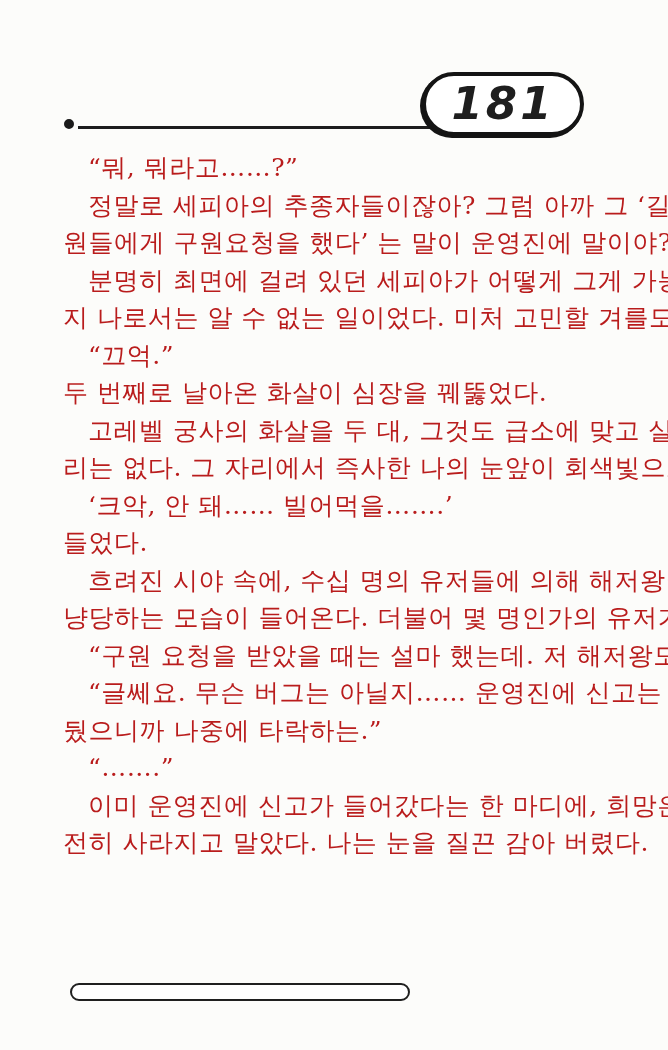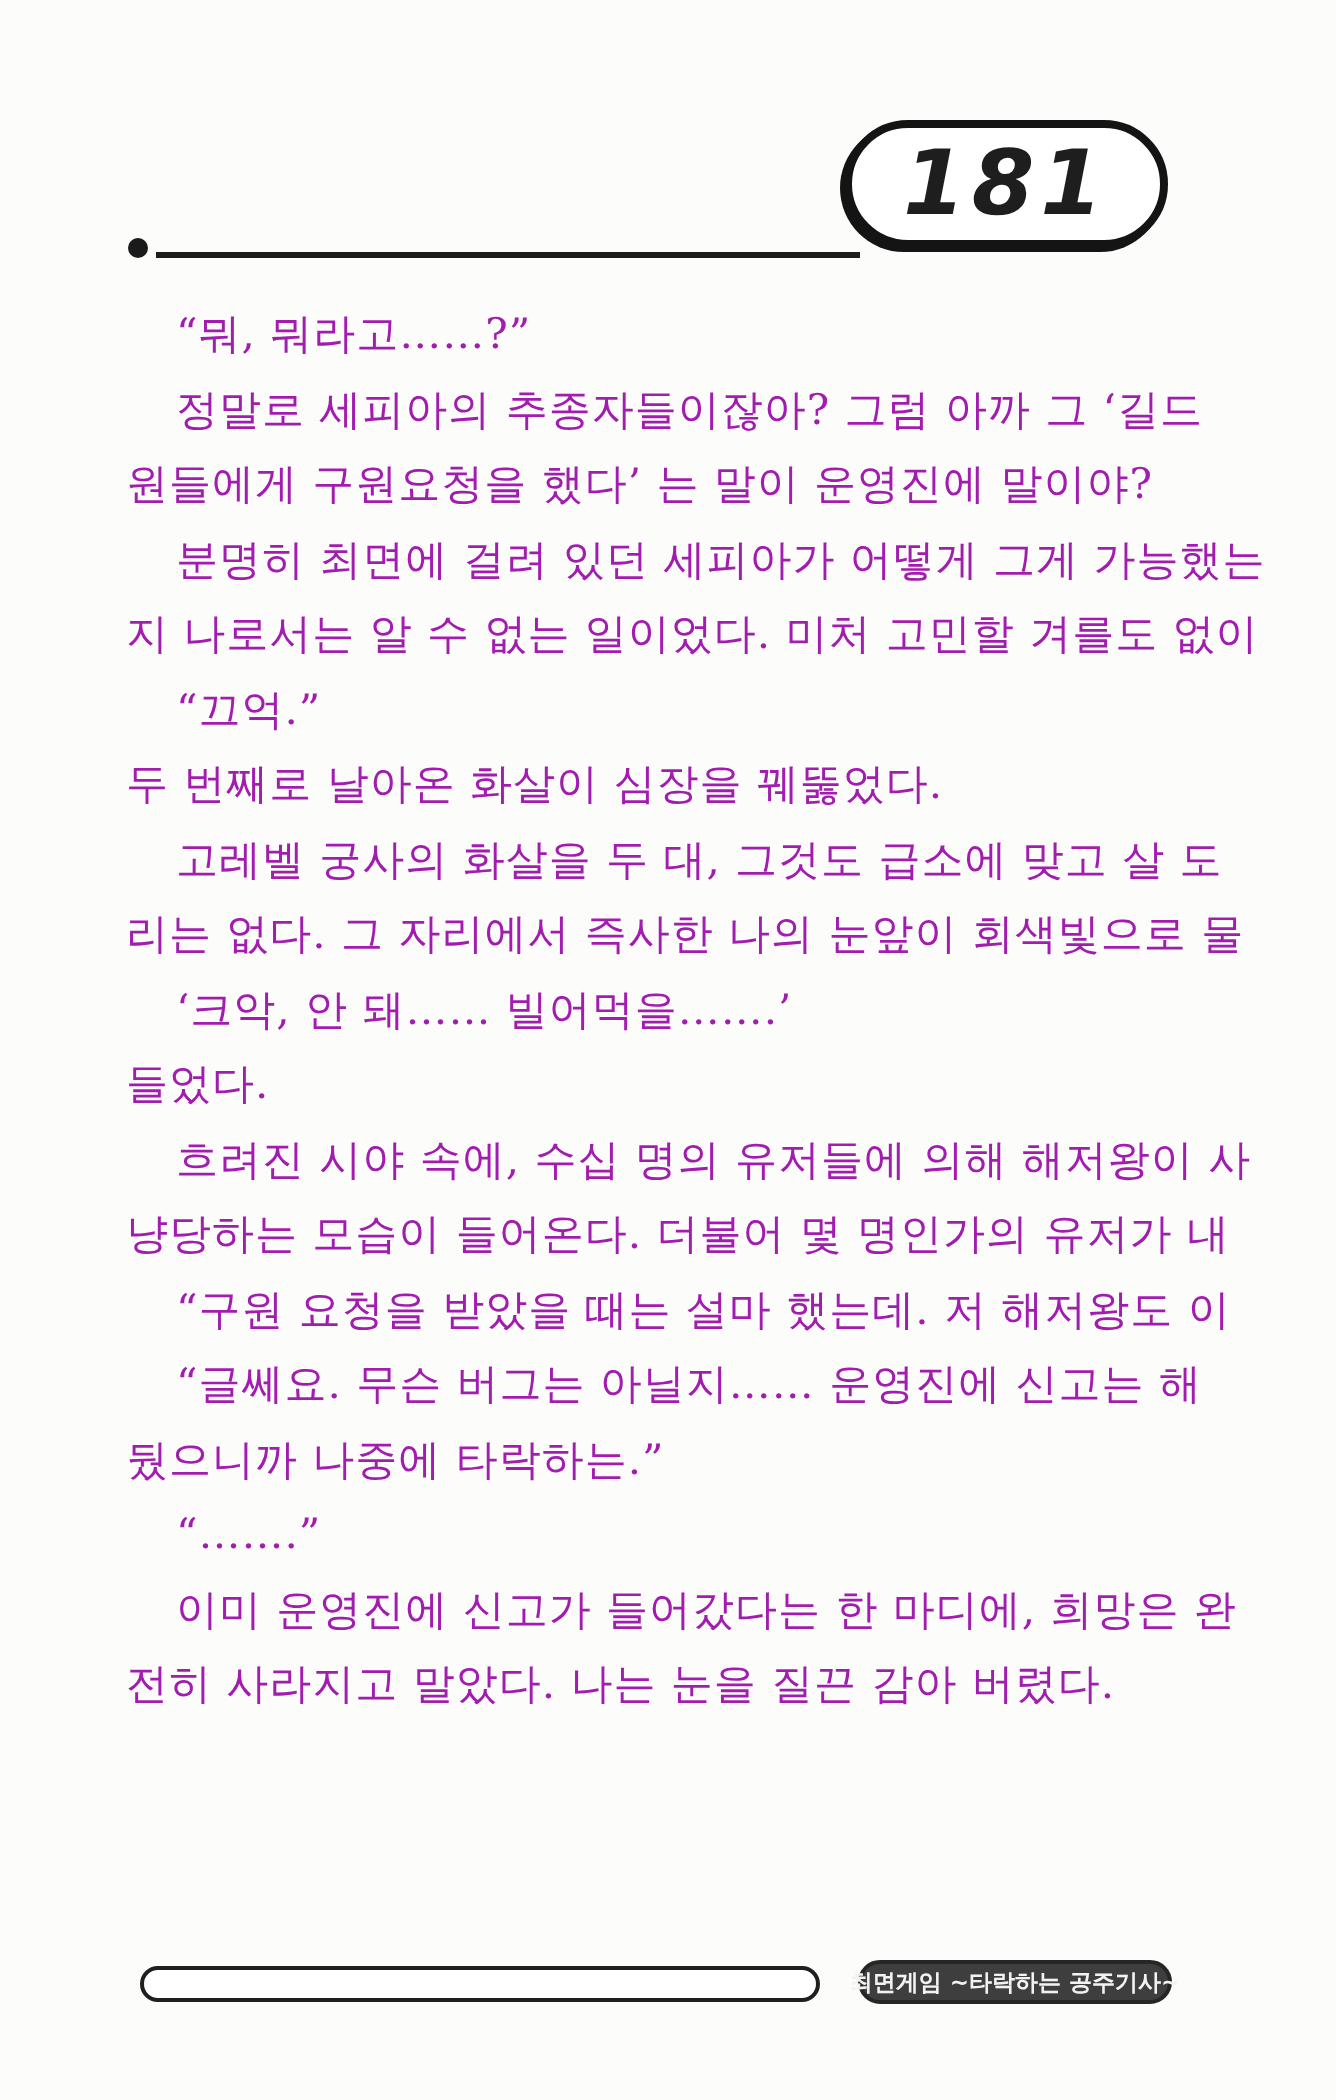--- a/index.html
+++ b/index.html
@@ -27,21 +27,21 @@
   .header-rule-dot {
     position: absolute;
     left: 64px; top: 119px;
     width: 9px; height: 9px;
     background: #ffffff;
     border: 5px solid #1a1a1a;
     border-radius: 50%;
   }
   .page-number-badge {
     position: absolute;
-    left: 422px; top: 60px;
+    left: 422px; top: 72px;
     width: 162px; height: 64px;
     background: #ffffff;
     border: 4px solid #141414;
     border-radius: 33px;
     box-shadow: -2px 2px 0 #141414;
     display: flex;
     align-items: center;
     justify-content: center;
   }
   .page-number {
@@ -54,26 +54,26 @@
     transform: translateY(-1px);
   }
 
   
   .body-text {
     position: absolute;
     left: 63px; top: 149px;
     width: 548px;
   }
   .line {
-    font-size: 21px;
+    font-size: 25px;
     line-height: 37.5px;
     height: 37.5px;
     white-space: nowrap;
     letter-spacing: 0.5px;
-    color: #a21caf;
+    color: #b91c1c;
   }
   .line.in { padding-left: 25px; }
 
   
   .footer-pill-empty {
     position: absolute;
     left: 70px; top: 983px;
     width: 340px; height: 18px;
     background: #ffffff;
     border: 2.5px solid #1f1f1f;
@@ -126,17 +126,14 @@
     <div class="line">냥당하는 모습이 들어온다. 더불어 몇 명인가의 유저가 내</div>
     <div class="line in">“구원 요청을 받았을 때는 설마 했는데. 저 해저왕도 이</div>
     <div class="line in">“글쎄요. 무슨 버그는 아닐지…… 운영진에 신고는 해</div>
     <div class="line">뒀으니까 나중에 타락하는.”</div>
     <div class="line in">“…….”</div>
     <div class="line in">이미 운영진에 신고가 들어갔다는 한 마디에, 희망은 완</div>
     <div class="line">전히 사라지고 말았다. 나는 눈을 질끈 감아 버렸다.</div>
   </div>
 
   <div class="footer-pill-empty"></div>
-  <div class="footer-pill-title">
-    <span>최면게임 ~타락하는 공주기사~</span>
-  </div>
 
 </div>
 
 </body></html>

